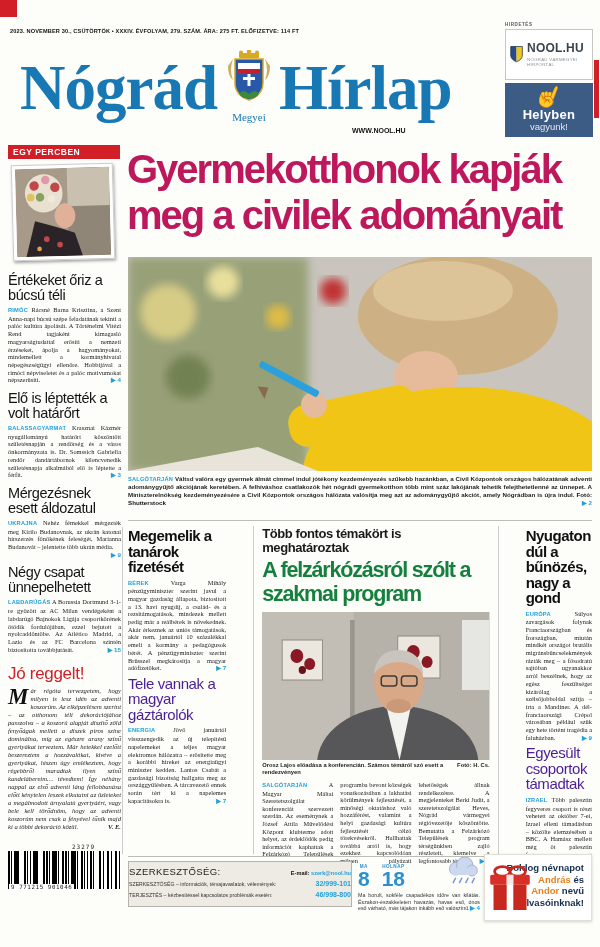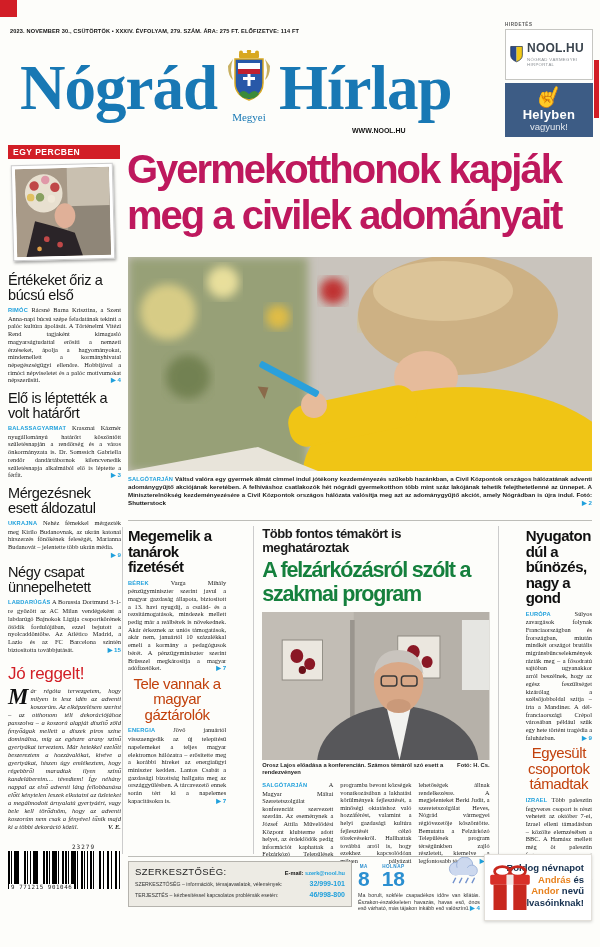--- a/index.html
+++ b/index.html
@@ -57,31 +57,31 @@
   .cap-credit{font-weight:700;color:#111;}
   .hline{position:absolute;left:128px;width:464px;height:1px;background:#bdbdb8;}
   
   .band{position:absolute;left:128px;top:526px;width:464px;height:328px;display:flex;box-sizing:border-box;gap:20px;}
   .vline-left{position:absolute;left:122px;top:527px;width:1px;height:327px;background:#ccc;}
   .band-col1{width:108px;padding-right:7px;box-sizing:border-box;}
   .band-center{width:252px;padding:0 8px;border-left:1px solid #ccc;border-right:1px solid #ccc;box-sizing:border-box;}
   .band-col3{flex:1;padding-left:7px;box-sizing:border-box;}
   .band h3{margin:2px 0 4px;}
   .head-bold{font:700 15px/15.5px "Liberation Sans",sans-serif;letter-spacing:-.5px;color:#101010;}
-  .head-reg{font:400 15px/15.5px "Liberation Sans",sans-serif;letter-spacing:-.4px;color:#c2410c;text-align:center;}
+  .head-reg{font:400 15px/15.5px "Liberation Sans",sans-serif;letter-spacing:-.4px;color:#4c1d95;}
   .kicker{font:700 13px/14px "Liberation Sans",sans-serif;letter-spacing:-.4px;color:#1b1b1b;margin:1px 0 3px;}
   .center-head{font:700 21.5px/24px "Liberation Sans",sans-serif;letter-spacing:-1.2px;color:#15803d;margin:0 0 6px;}
   .center-photo{width:100%;height:148px;overflow:hidden;}
   .center-photo svg{display:block;width:100%;height:100%;}
   .center-caption{display:flex;justify-content:space-between;gap:6px;font:700 5.8px/7px "Liberation Sans",sans-serif;
                   color:#222;margin:2px 0 5px;}
   .center-body{column-count:3;column-gap:7px;font:400 6.3px/7.6px "Liberation Serif",serif;text-align:justify;color:#222;margin:0;}
   
   .edit-box{position:absolute;left:128px;top:861px;width:224px;height:46px;background:#edebe4;border:1px solid #b5b3ad;
-            box-sizing:border-box;padding:4px 6px;}
+            box-sizing:border-box;padding:4px 0;}
   .edit-top{display:flex;justify-content:space-between;align-items:baseline;}
   .edit-title{font:400 9.5px "Liberation Sans",sans-serif;letter-spacing:.4px;color:#222;}
   .edit-email{font:700 5.6px "Liberation Sans",sans-serif;color:#111;}
   .edit-email .mail{color:#1fa0dc;}
   .edit-row{display:flex;justify-content:space-between;align-items:baseline;font:400 5.2px/7px "Liberation Sans",sans-serif;
             color:#333;margin-top:3px;}
   .edit-phone{color:#1fa0dc;font-weight:700;font-size:7px;}
   .weather{position:absolute;left:358px;top:857px;width:122px;}
   .w-top{display:flex;align-items:flex-end;gap:12px;}
   .w-cell{text-align:center;}
@@ -161,21 +161,21 @@
         <circle cx="16" cy="30" r="4" fill="#e0c060"></circle>
       <ellipse cx="52" cy="50" rx="11" ry="13" fill="#e0b098"></ellipse>
       <path d="M10 92 L20 55 Q45 62 62 68 L70 92 Z" fill="#2a2428"></path>
       <circle cx="32" cy="74" r="3" fill="#c04848"></circle>
         <circle cx="46" cy="80" r="3" fill="#c04848"></circle>
         <circle cx="24" cy="84" r="2.5" fill="#e0a048"></circle>
     </svg>
   </div>
 
   <div class="sidebar-flow">
-    <h3 class="side-head">Értékeket őriz a búcsú első</h3>
+    <h3 class="side-head">Értékeket őriz a búcsú téli</h3>
     <p class="side-body clearfix"><span class="lead">RIMÓC</span> <span>Rácsné Barna Krisztina, a Szent Anna-napi búcsú szépe feladatának tekinti a palóc kultúra ápolását. A Történelmi Vitézi Rend tagjaként kimagasló magyarságtudattal erősíti a nemzeti érzéseket, ápolja a hagyományokat, mindemellett a kormányhivatal népegészségügyi ellenőre. Hobbijával a rimóci népviseletet és a palóc motívumokat népszerűsíti.</span> <span class="pref">▶ 4</span></p>
 
     <h3 class="side-head">Elő is léptették a volt határőrt</h3>
     <p class="side-body clearfix"><span class="lead">BALASSAGYARMAT</span> <span>Krasznai Kázmér nyugállományú határőrt köszöntött születésnapján a rendőrség és a város önkormányzata is. Dr. Somssich Gabriella rendőr dandártábornok kilencvenedik születésnapja alkalmából elő is léptette a férfit.</span> <span class="pref">▶ 3</span></p>
 
     <h3 class="side-head">Mérgezésnek esett áldozatul</h3>
     <p class="side-body clearfix"><span class="lead">UKRAJNA</span> <span>Nehéz fémekkel mérgezték meg Kirilo Budanovnak, az ukrán katonai hírszerzés főnökének feleségét, Marianna Budanovát – jelentette több ukrán média.</span> <span class="pref">▶ 9</span></p>
 
     <h3 class="side-head">Négy csapat ünnepelhetett</h3>
     <p class="side-body clearfix"><span class="lead">LABDARÚGÁS</span> <span>A Borussia Dortmund 3-1-re győzött az AC Milan vendégeként a labdarúgó Bajnokok Ligája csoportkörének ötödik fordulójában, ezzel bejutott a nyolcaddöntőbe. Az Atlético Madrid, a Lazio és az FC Barcelona szintén biztosította továbbjutását.</span> <span class="pref">▶ 15</span></p>

